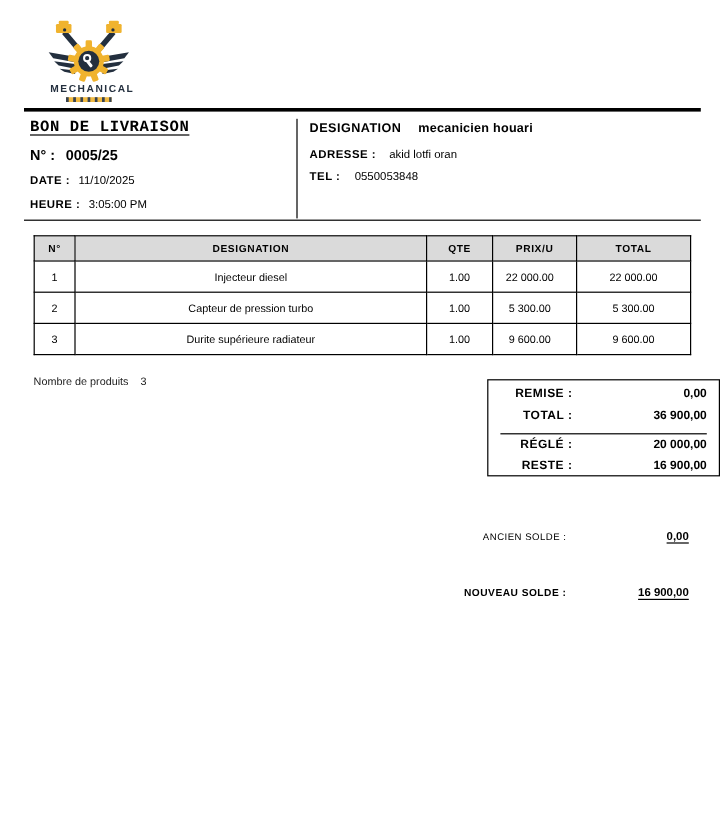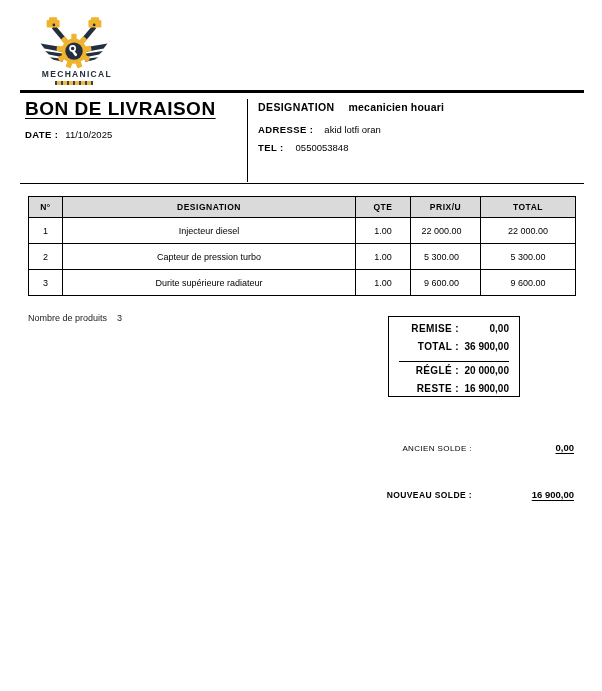--- a/index.html
+++ b/index.html
@@ -18,21 +18,21 @@
   .company-name { font-size:18px; font-weight:bold; letter-spacing:.2px; }
   .company-sub { font-size:10.5px; margin-top:11px; color:#111; }
   .company-addr { font-size:8.5px; margin-top:8px; color:#4d4d4d; }
   .company-tel { font-size:8.5px; margin-top:7px; color:#4d4d4d; }
 
   .rule-thick { position:absolute; left:20px; top:90px; width:564px; height:3px; background:#000; }
   .rule-thin  { position:absolute; left:20px; top:183px; width:564px; height:1px; background:#000; }
 
   
   .doc-left { position:absolute; left:25px; top:98px; }
-  .doc-title { font-size:19px; font-weight:bold; letter-spacing:.5px; text-decoration:underline; text-underline-offset:3px; }
+  .doc-title { font-size:13px; font-weight:bold; letter-spacing:.5px; text-decoration:underline; text-underline-offset:3px;font-family:Liberation Mono, monospace; }
   .doc-number { margin-top:9px; font-size:12px; font-weight:bold; }
   .doc-number .val { margin-left:9px; }
   .kv { margin-top:9px; font-size:9.5px; }
   .kv .lbl { font-weight:bold; letter-spacing:.4px; }
   .kv .val { margin-left:7px; }
   .v-divider { position:absolute; left:247px; top:99px; width:1px; height:83px; background:#000; }
 
   .doc-right { position:absolute; left:258px; top:101px; }
   .dest-row { font-size:10.5px; font-weight:bold; letter-spacing:.4px; }
   .dest-row .val { margin-left:14px; letter-spacing:.2px; }
@@ -48,21 +48,21 @@
   table.items th { height:21px; background:#DADADA; font-size:8.5px; font-weight:bold; letter-spacing:.5px; text-align:center; }
   table.items td { height:26px; font-size:9px; text-align:center; }
   td.c-prix { text-align:right; padding-right:8px; }
   th.c-total { border-bottom:2.5px solid #000; }
   td.c-total { border:2px solid #000; }
 
   .product-count { position:absolute; left:28px; top:313px; font-size:9px; color:#222; }
   .product-count .val { margin-left:10px; }
 
   
-  .totals-box { position:absolute; left:388px; top:316px; width:132px; height:81px; border:1px solid #000; padding:6px 10px 0 8px; }
+  .totals-box { position:absolute; left:406px; top:316px; width:194px; height:81px; border:1px solid #000; padding:6px 10px 0 8px; }
   .t-row { display:flex; justify-content:space-between; align-items:baseline; height:18px; }
   .t-label { font-size:10px; font-weight:bold; letter-spacing:.4px; width:62px; text-align:right; }
   .t-value { font-size:10px; font-weight:bold; text-align:right; flex:1; }
   .t-sep { height:1px; background:#000; margin:2px 0 3px 2px; }
 
   
   .balance { position:absolute; right:28px; top:406px; width:240px; }
   .b-row { display:flex; justify-content:flex-end; align-items:baseline; margin-bottom:6px;margin-top:36px; }
   .b-label { font-size:8px; letter-spacing:.4px; text-align:right; }
   .b-row.nouveau .b-label { font-size:8.5px; font-weight:bold; }
@@ -121,22 +121,28 @@
     </svg>
     <div class="logo-name">MECHANICAL</div>
     <div class="logo-tagline"></div>
   </div>
 
 
   <div class="rule-thick"></div>
 
   <div class="doc-left">
     <div class="doc-title">BON DE LIVRAISON</div>
+    <div class="doc-number">
+      <span class="lbl">N° :</span><span class="val">0005/25</span>
+    </div>
     <div class="kv">
       <span class="lbl">DATE :</span><span class="val">11/10/2025</span>
+    </div>
+    <div class="kv">
+      <span class="lbl">HEURE :</span><span class="val">3:05:00 PM</span>
     </div>
   </div>
 
   <div class="v-divider"></div>
 
   <div class="doc-right">
     <div class="dest-row">
       <span class="lbl">DESIGNATION</span><span class="val">mecanicien houari</span>
     </div>
     <div class="addr-row">

